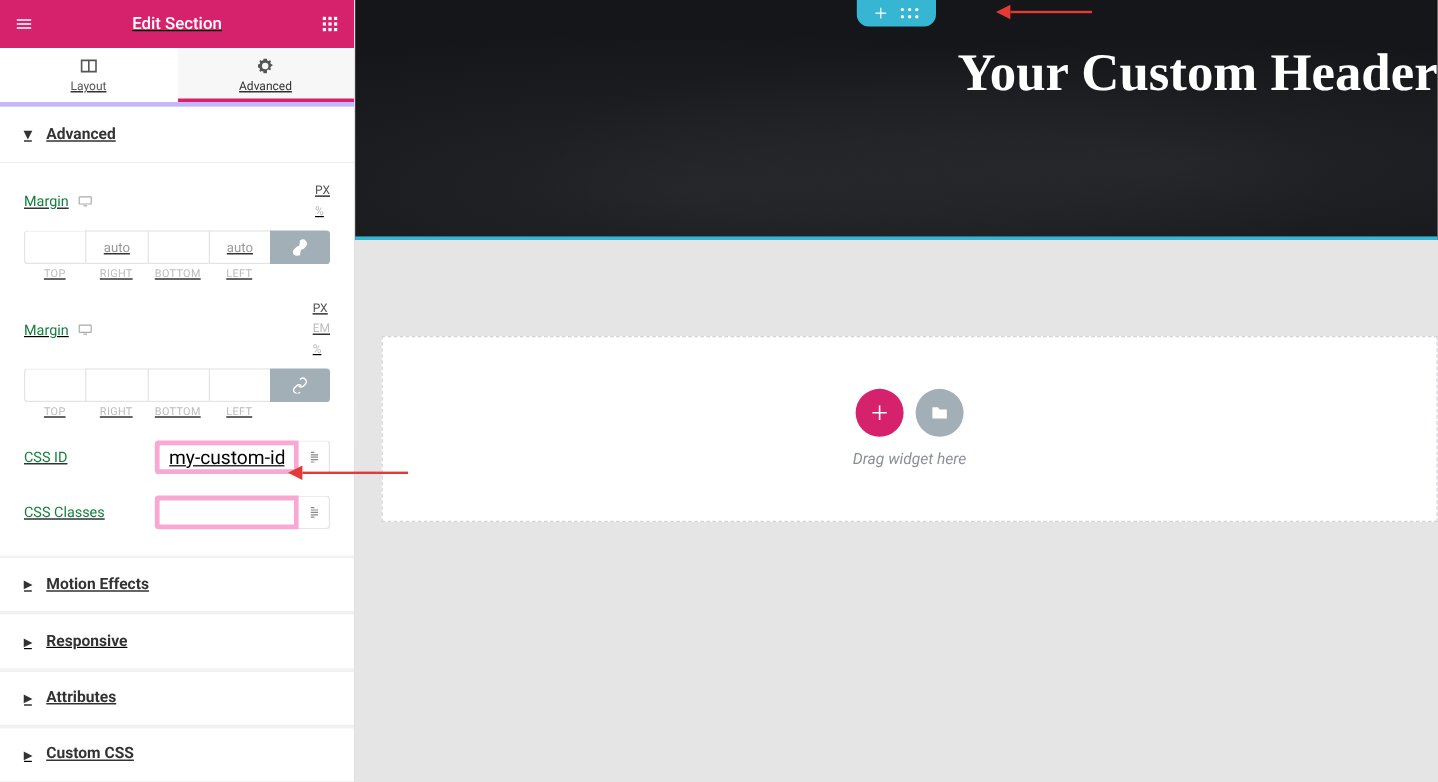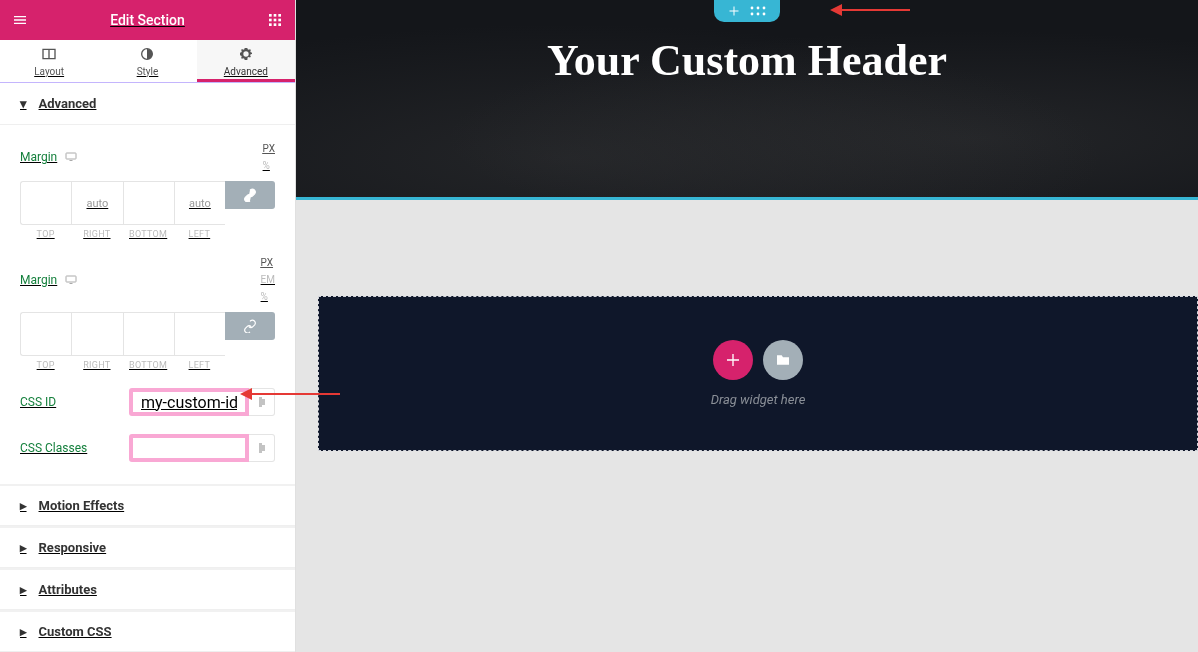--- a/index.html
+++ b/index.html
@@ -5,58 +5,58 @@
   * { box-sizing: border-box; margin: 0; padding: 0; font-family: -apple-system, BlinkMacSystemFont, "Segoe UI", Roboto, Arial, sans-serif; }
   body { width: 1198px; height: 652px; overflow: hidden; background: #e5e5e5; }
 
   
   .panel { position: absolute; left: 0; top: 0; width: 296px; height: 652px; background: #fff; display: flex; flex-direction: column; border-right: 1px solid #e0e0e0; text-decoration: underline;}
   .panel-header { height: 40px; background: #d6226c; color: #fff; display: flex; align-items: center; position: relative; }
   .hamburger, .apps { width: 40px; height: 40px; display:flex; align-items:center; justify-content:center; cursor:pointer;}
   .panel-title { flex:1; text-align:center; font-size: 14px; font-weight: 500;}
 
   
-  .tabs { display:flex; height:50px; background:#fff; border-bottom:1px solid #c4b5fd;}
+  .tabs { display:flex; height:50px; background:#fff; border-bottom:4px solid #c4b5fd;}
   .tab { flex:1; display:flex; flex-direction:column; align-items:center; justify-content:center; font-size:10px; color:#555; cursor:pointer; gap:4px;}
   .tab.active { background:#f7f7f7; box-shadow: inset 0 -3px 0 #d6226c; color:#333;}
   .tab svg { width:16px; height:16px; }
 
   
   .section-toggle { padding: 0 20px; height:48px; display:flex; align-items:center; gap:12px; font-size:13px; font-weight:700; color:#333; cursor:pointer; border-bottom:1px solid #efefef; background:#fff;}
   .section-toggle.collapsed { border-top: 2px solid #f1f1f1;}
   .section-body { padding: 18px 20px 4px 20px; font-size:12px; color:#555; background:#fff;}
   .row { margin-bottom: 18px;}
 
   .row-head { display:flex; align-items:center; margin-bottom:10px;}
   .row-label { font-size:12px; color:#15803d;}
   .row-icon { margin-left:8px; color:#aaa;}
   .units { margin-left:auto; font-size:10px; color:#bbb; display:flex; gap:6px;flex-direction:column;}
   .units .u { cursor:pointer;}
   .units .u.active { text-decoration: underline; color:#555;}
 
   .dim-inputs { display:flex; }
   .dim-box { flex:1; display:flex; flex-direction:column; align-items:center;}
-  .dim-box input { width:100%; height:44px; border:1px solid #e4e4e4; border-right:none; text-align:center; font-size:11px; color:#999;}
+  .dim-box input { width:100%; height:28px; border:1px solid #e4e4e4; border-right:none; text-align:center; font-size:11px; color:#999;}
   .dim-box:first-child input { border-radius: 3px 0 0 3px;}
   .dim-sub { font-size:9px; color:#bbb; margin-top:4px; letter-spacing:0.3px;}
   .link-btn { width:50px; height:28px; background:#a3afb7; border-radius:0 3px 3px 0; display:flex; align-items:center; justify-content:center; }
 
   .zrow, .idrow { display:flex; align-items:center; margin-bottom: 18px;}
   .zrow .row-label, .idrow .row-label { flex:1;}
   .zrow input { width:50px; height:28px; border:1px solid #e4e4e4; border-radius:3px;}
   .text-input { height:28px; width:120px; border:4px solid #f9a8d4; border-radius:3px 0 0 3px; padding:0 8px; font-size:16px;}
   .aux-btn { width:26px; height:28px; border:1px solid #e4e4e4; border-left:none; border-radius:0 3px 3px 0; background:#fff; display:flex; align-items:center; justify-content:center; cursor:pointer;}
 
   
   .canvas { position:absolute; left:296px; top:0; right:0; bottom:0; background:#e5e5e5;}
   .hero { position:relative; height:200px; background:#14161a; border-bottom:3px solid #37b6d4; overflow:hidden;}
   .hero::before{content:'';position:absolute;inset:0;background:radial-gradient(ellipse at 30% 80%, rgba(80,80,80,.25), transparent 60%), radial-gradient(ellipse at 75% 70%, rgba(80,80,80,.25), transparent 55%);}
-  .hero-title { position:absolute; width:100%; text-align:center; top:35px; color:#fff; font-family: "Georgia", "Times New Roman", serif; font-size:44px; font-weight:700;}
+  .hero-title { position:absolute; width:100%; text-align:right; top:35px; color:#fff; font-family: "Georgia", "Times New Roman", serif; font-size:44px; font-weight:700;}
   .hero-tab { position:absolute; top:0; left:50%; transform:translateX(-50%); background:#37b6d4; height:22px; border-radius:0 0 10px 10px; padding:0 14px; display:flex; align-items:center; gap:10px;}
-  .dropzone { position:absolute; top:296px; left:22px; right:0; height:155px; border:1px dashed #d2d4da; background:#0f172a; display:flex; flex-direction:column; align-items:center; justify-content:center; }
+  .dropzone { position:absolute; top:280px; left:22px; right:0; height:155px; border:1px dashed #d2d4da; background:#ffffff; display:flex; flex-direction:column; align-items:center; justify-content:center; }
   .dz-btns { display:flex; gap:10px; margin-bottom:12px;}
   .circ { width:40px; height:40px; border-radius:50%; display:flex; align-items:center; justify-content:center; cursor:pointer;}
   .circ.add { background:#d6226c;}
   .circ.folder { background:#a3afb7;}
   .dz-text { font-size:13px; font-style:italic; color:#8a8f97;}
 
   
   .collapse-handle { position:absolute; left:296px; top:334px; width:14px; height:40px; background:#fff; border:1px solid #e0e0e0; border-left:none; border-radius:0 4px 4px 0; display:flex;align-items:center;justify-content:center; cursor:pointer;}
 
   
@@ -97,29 +97,20 @@
 
   <div class="tabs">
     <div class="tab">
       <span>
           <svg viewBox="0 0 24 24">
             <path fill="none" stroke="#555" stroke-width="2" d="M3 5h18v14H3z M12 5v14"></path>
           </svg>
         </span>
       <span>Layout</span>
     </div>
-    <div class="tab">
-      <span>
-          <svg viewBox="0 0 24 24">
-            <circle cx="12" cy="12" r="8" fill="none" stroke="#555" stroke-width="2"></circle>
-            <path fill="#555" d="M12 4a8 8 0 010 16z"></path>
-          </svg>
-        </span>
-      <span>Style</span>
-    </div>
     <div class="tab active">
       <span>
           <svg viewBox="0 0 24 24">
             <path fill="#555" d="M12 8a4 4 0 100 8 4 4 0 000-8zm9 4l-2 .5a7 7 0 01-.7 1.7l1 1.8-1.4 1.4-1.8-1a7 7 0 01-1.7.7L14 21h-4l-.5-2a7 7 0 01-1.7-.7l-1.8 1L4.6 18l1-1.8A7 7 0 014.9 14.5L3 14v-4l2-.5a7 7 0 01.7-1.7l-1-1.8L6 4.6l1.8 1a7 7 0 011.7-.7L10 3h4l.5 2a7 7 0 011.7.7l1.8-1L19.4 6l-1 1.8a7 7 0 01.7 1.7L21 10z"></path>
           </svg>
         </span>
       <span>Advanced</span>
     </div>
   </div>
 

